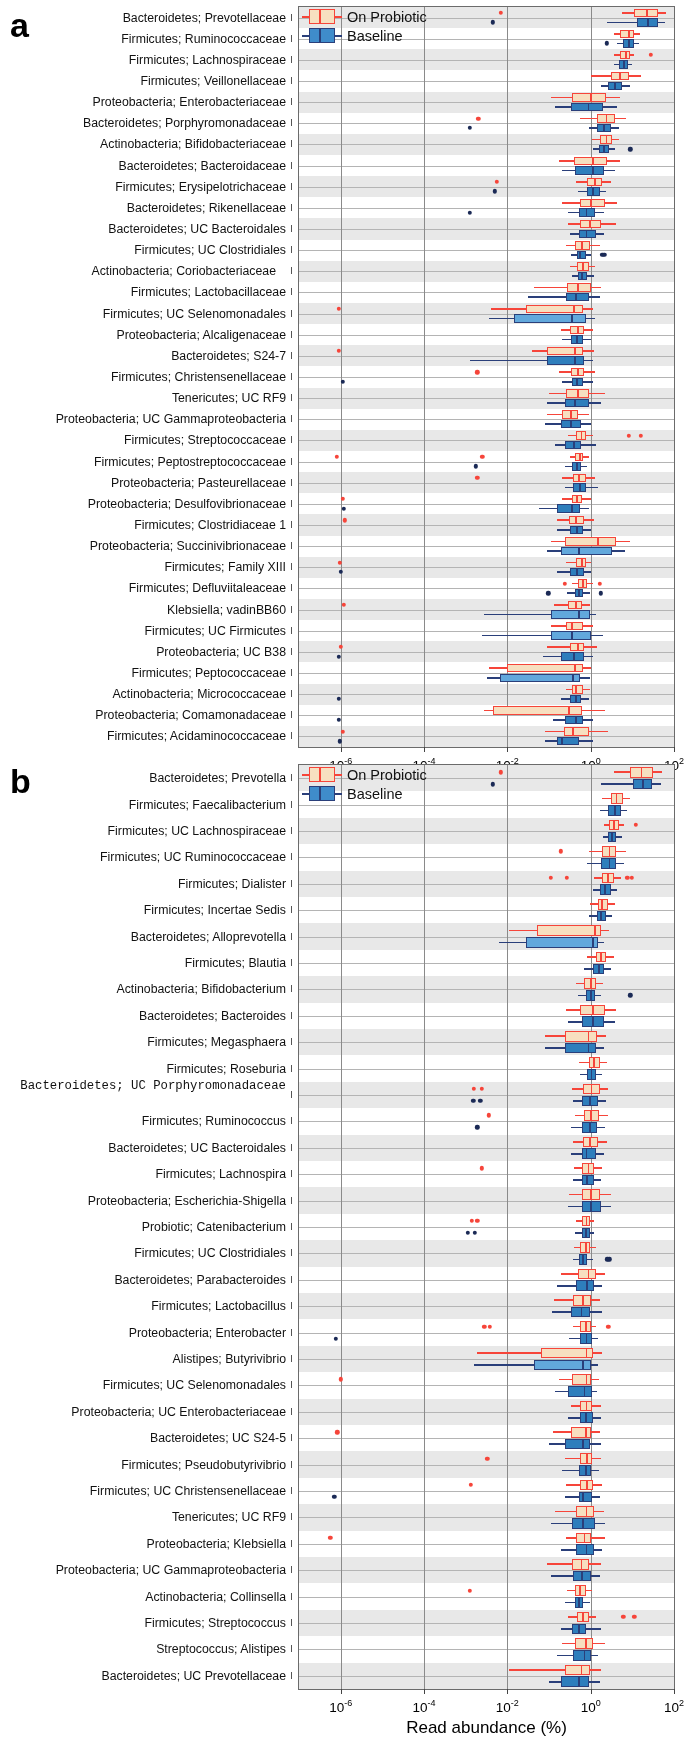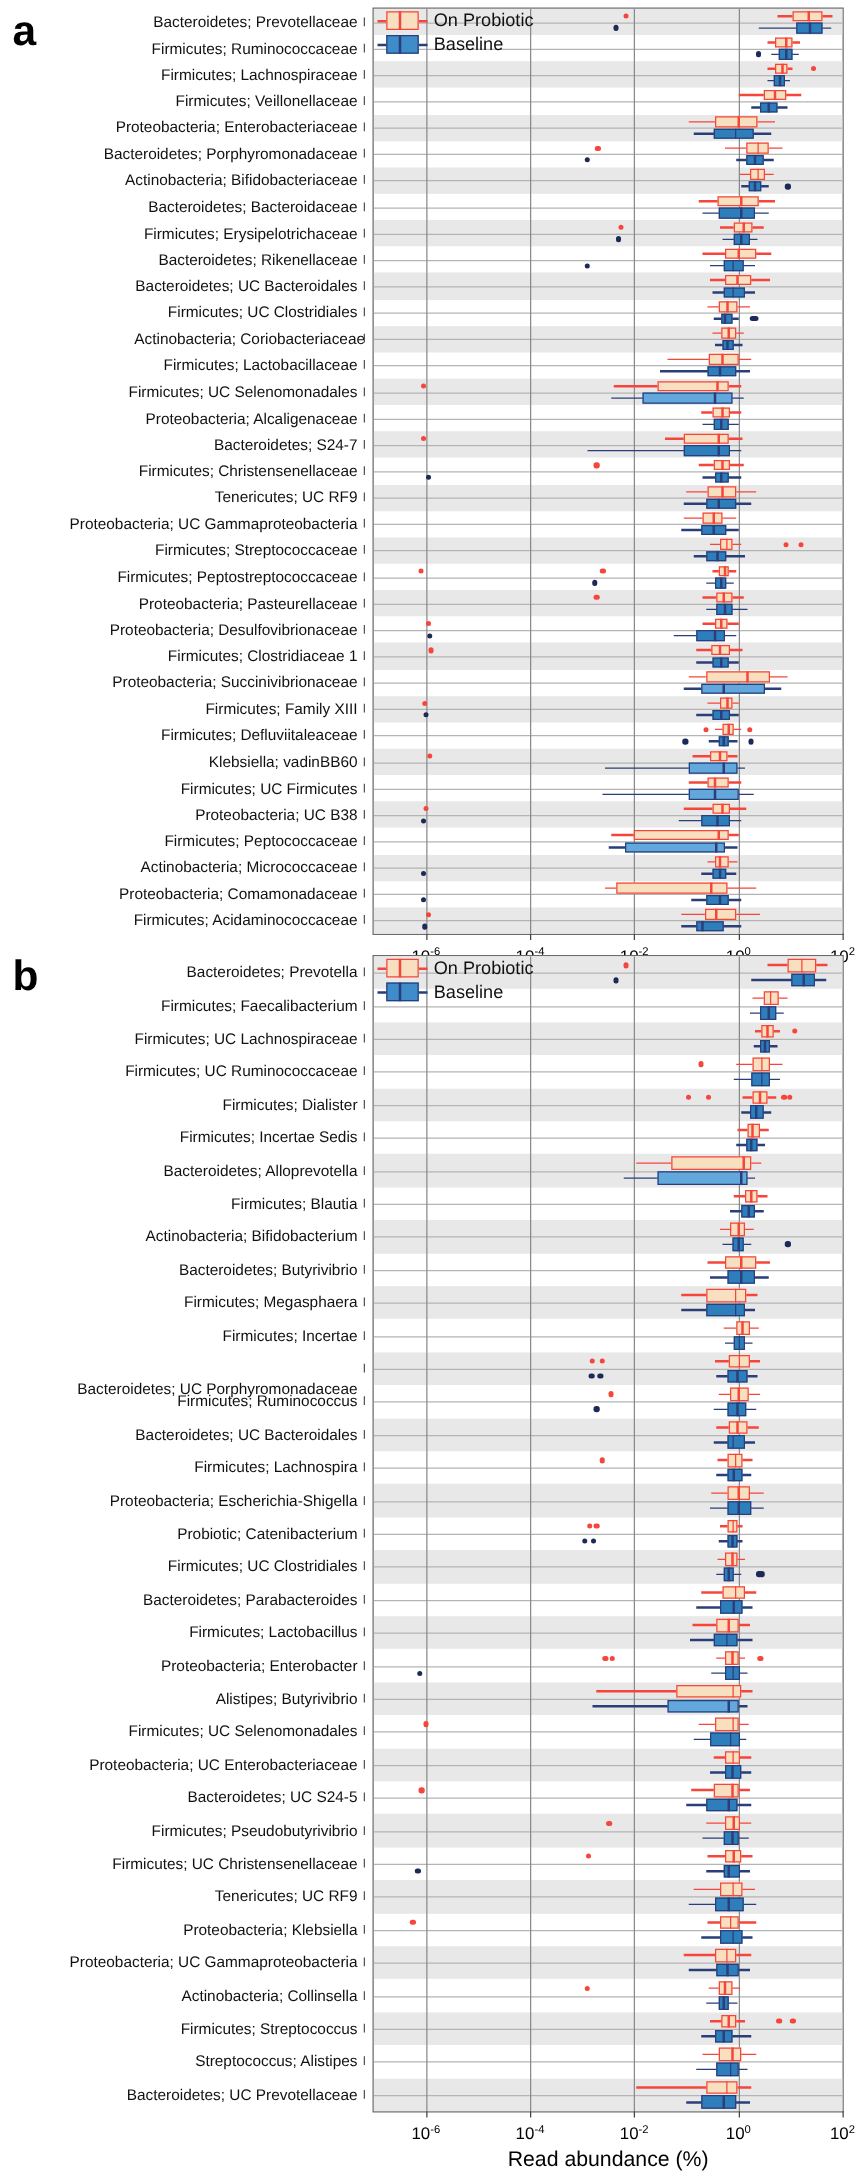--- a/index.html
+++ b/index.html
@@ -52,21 +52,21 @@
       <div class="rowlabel" style="top: 159.571px; padding-right: 6px;">Bacteroidetes; Bacteroidaceae</div>
       <div class="tick" style="position: absolute; right: 0px; top: 155.571px; height: 7px; background: rgb(85, 85, 85);"></div>
       <div class="rowlabel" style="top: 180.714px; padding-right: 6px;">Firmicutes; Erysipelotrichaceae</div>
       <div class="tick" style="position: absolute; right: 0px; top: 176.714px; height: 7px; background: rgb(85, 85, 85);"></div>
       <div class="rowlabel" style="top: 201.857px; padding-right: 6px;">Bacteroidetes; Rikenellaceae</div>
       <div class="tick" style="position: absolute; right: 0px; top: 197.857px; height: 7px; background: rgb(85, 85, 85);"></div>
       <div class="rowlabel" style="top: 223px; padding-right: 6px;">Bacteroidetes; UC Bacteroidales</div>
       <div class="tick" style="position: absolute; right: 0px; top: 219px; height: 7px; background: rgb(85, 85, 85);"></div>
       <div class="rowlabel" style="top: 244.143px; padding-right: 6px;">Firmicutes; UC Clostridiales</div>
       <div class="tick" style="position: absolute; right: 0px; top: 240.143px; height: 7px; background: rgb(85, 85, 85);"></div>
-      <div class="rowlabel" style="top: 265.286px; padding-right: 0;">Actinobacteria; Coriobacteriaceae</div>
+      <div class="rowlabel" style="top: 265.286px; padding-right: 16px;">Actinobacteria; Coriobacteriaceae</div>
       <div class="tick" style="position: absolute; right: 0px; top: 261.286px; height: 7px; background: rgb(85, 85, 85);"></div>
       <div class="rowlabel" style="top: 286.429px; padding-right: 6px;">Firmicutes; Lactobacillaceae</div>
       <div class="tick" style="position: absolute; right: 0px; top: 282.429px; height: 7px; background: rgb(85, 85, 85);"></div>
       <div class="rowlabel" style="top: 307.571px; padding-right: 6px;">Firmicutes; UC Selenomonadales</div>
       <div class="tick" style="position: absolute; right: 0px; top: 303.571px; height: 7px; background: rgb(85, 85, 85);"></div>
       <div class="rowlabel" style="top: 328.714px; padding-right: 6px;">Proteobacteria; Alcaligenaceae</div>
       <div class="tick" style="position: absolute; right: 0px; top: 324.714px; height: 7px; background: rgb(85, 85, 85);"></div>
       <div class="rowlabel" style="top: 349.857px; padding-right: 6px;">Bacteroidetes; S24-7</div>
       <div class="tick" style="position: absolute; right: 0px; top: 345.857px; height: 7px; background: rgb(85, 85, 85);"></div>
       <div class="rowlabel" style="top: 371px; padding-right: 6px;">Firmicutes; Christensenellaceae</div>
@@ -601,27 +601,27 @@
       <div class="rowlabel" style="top: 119.8px; padding-right: 6px;">Firmicutes; Dialister</div>
       <div class="tick" style="position: absolute; right: 0px; top: 115.8px; height: 7px; background: rgb(85, 85, 85);"></div>
       <div class="rowlabel" style="top: 146.2px; padding-right: 6px;">Firmicutes; Incertae Sedis</div>
       <div class="tick" style="position: absolute; right: 0px; top: 142.2px; height: 7px; background: rgb(85, 85, 85);"></div>
       <div class="rowlabel" style="top: 172.6px; padding-right: 6px; padding-left: 33px;">Bacteroidetes; Alloprevotella</div>
       <div class="tick" style="position: absolute; right: 0px; top: 168.6px; height: 7px; background: rgb(85, 85, 85);"></div>
       <div class="rowlabel" style="top: 199px; padding-right: 6px;">Firmicutes; Blautia</div>
       <div class="tick" style="position: absolute; right: 0px; top: 195px; height: 7px; background: rgb(85, 85, 85);"></div>
       <div class="rowlabel" style="top: 225.4px; padding-right: 6px;">Actinobacteria; Bifidobacterium</div>
       <div class="tick" style="position: absolute; right: 0px; top: 221.4px; height: 7px; background: rgb(85, 85, 85);"></div>
-      <div class="rowlabel" style="top: 251.8px; padding-right: 6px;">Bacteroidetes; Butyrivibrio</div>
+      <div class="rowlabel" style="top: 251.8px; padding-right: 6px;">Bacteroidetes; Bacteroides</div>
       <div class="tick" style="position: absolute; right: 0px; top: 247.8px; height: 7px; background: rgb(85, 85, 85);"></div>
       <div class="rowlabel" style="top: 278.2px; padding-right: 6px;">Firmicutes; Megasphaera</div>
       <div class="tick" style="position: absolute; right: 0px; top: 274.2px; height: 7px; background: rgb(85, 85, 85);"></div>
-      <div class="rowlabel" style="top: 304.6px; padding-right: 6px;">Firmicutes; Incertae</div>
+      <div class="rowlabel" style="top: 304.6px; padding-right: 6px;">Firmicutes; Roseburia</div>
       <div class="tick" style="position: absolute; right: 0px; top: 300.6px; height: 7px; background: rgb(85, 85, 85);"></div>
-      <div class="rowlabel" style="top: 347px; padding-right: 6px;">Bacteroidetes; UC Porphyromonadaceae</div>
+      <div class="rowlabel" style="top: 322px; padding-right: 6px; font-family: Liberation Mono, monospace;">Bacteroidetes; UC Porphyromonadaceae</div>
       <div class="tick" style="position: absolute; right: 0px; top: 327px; height: 7px; background: rgb(85, 85, 85);"></div>
       <div class="rowlabel" style="top: 357.4px; padding-right: 6px;">Firmicutes; Ruminococcus</div>
       <div class="tick" style="position: absolute; right: 0px; top: 353.4px; height: 7px; background: rgb(85, 85, 85);"></div>
       <div class="rowlabel" style="top: 383.8px; padding-right: 6px;">Bacteroidetes; UC Bacteroidales</div>
       <div class="tick" style="position: absolute; right: 0px; top: 379.8px; height: 7px; background: rgb(85, 85, 85);"></div>
       <div class="rowlabel" style="top: 410.2px; padding-right: 6px;">Firmicutes; Lachnospira</div>
       <div class="tick" style="position: absolute; right: 0px; top: 406.2px; height: 7px; background: rgb(85, 85, 85);"></div>
       <div class="rowlabel" style="top: 436.6px; padding-right: 6px;">Proteobacteria; Escherichia-Shigella</div>
       <div class="tick" style="position: absolute; right: 0px; top: 432.6px; height: 7px; background: rgb(85, 85, 85);"></div>
       <div class="rowlabel" style="top: 463px; padding-right: 6px;">Probiotic; Catenibacterium</div>

